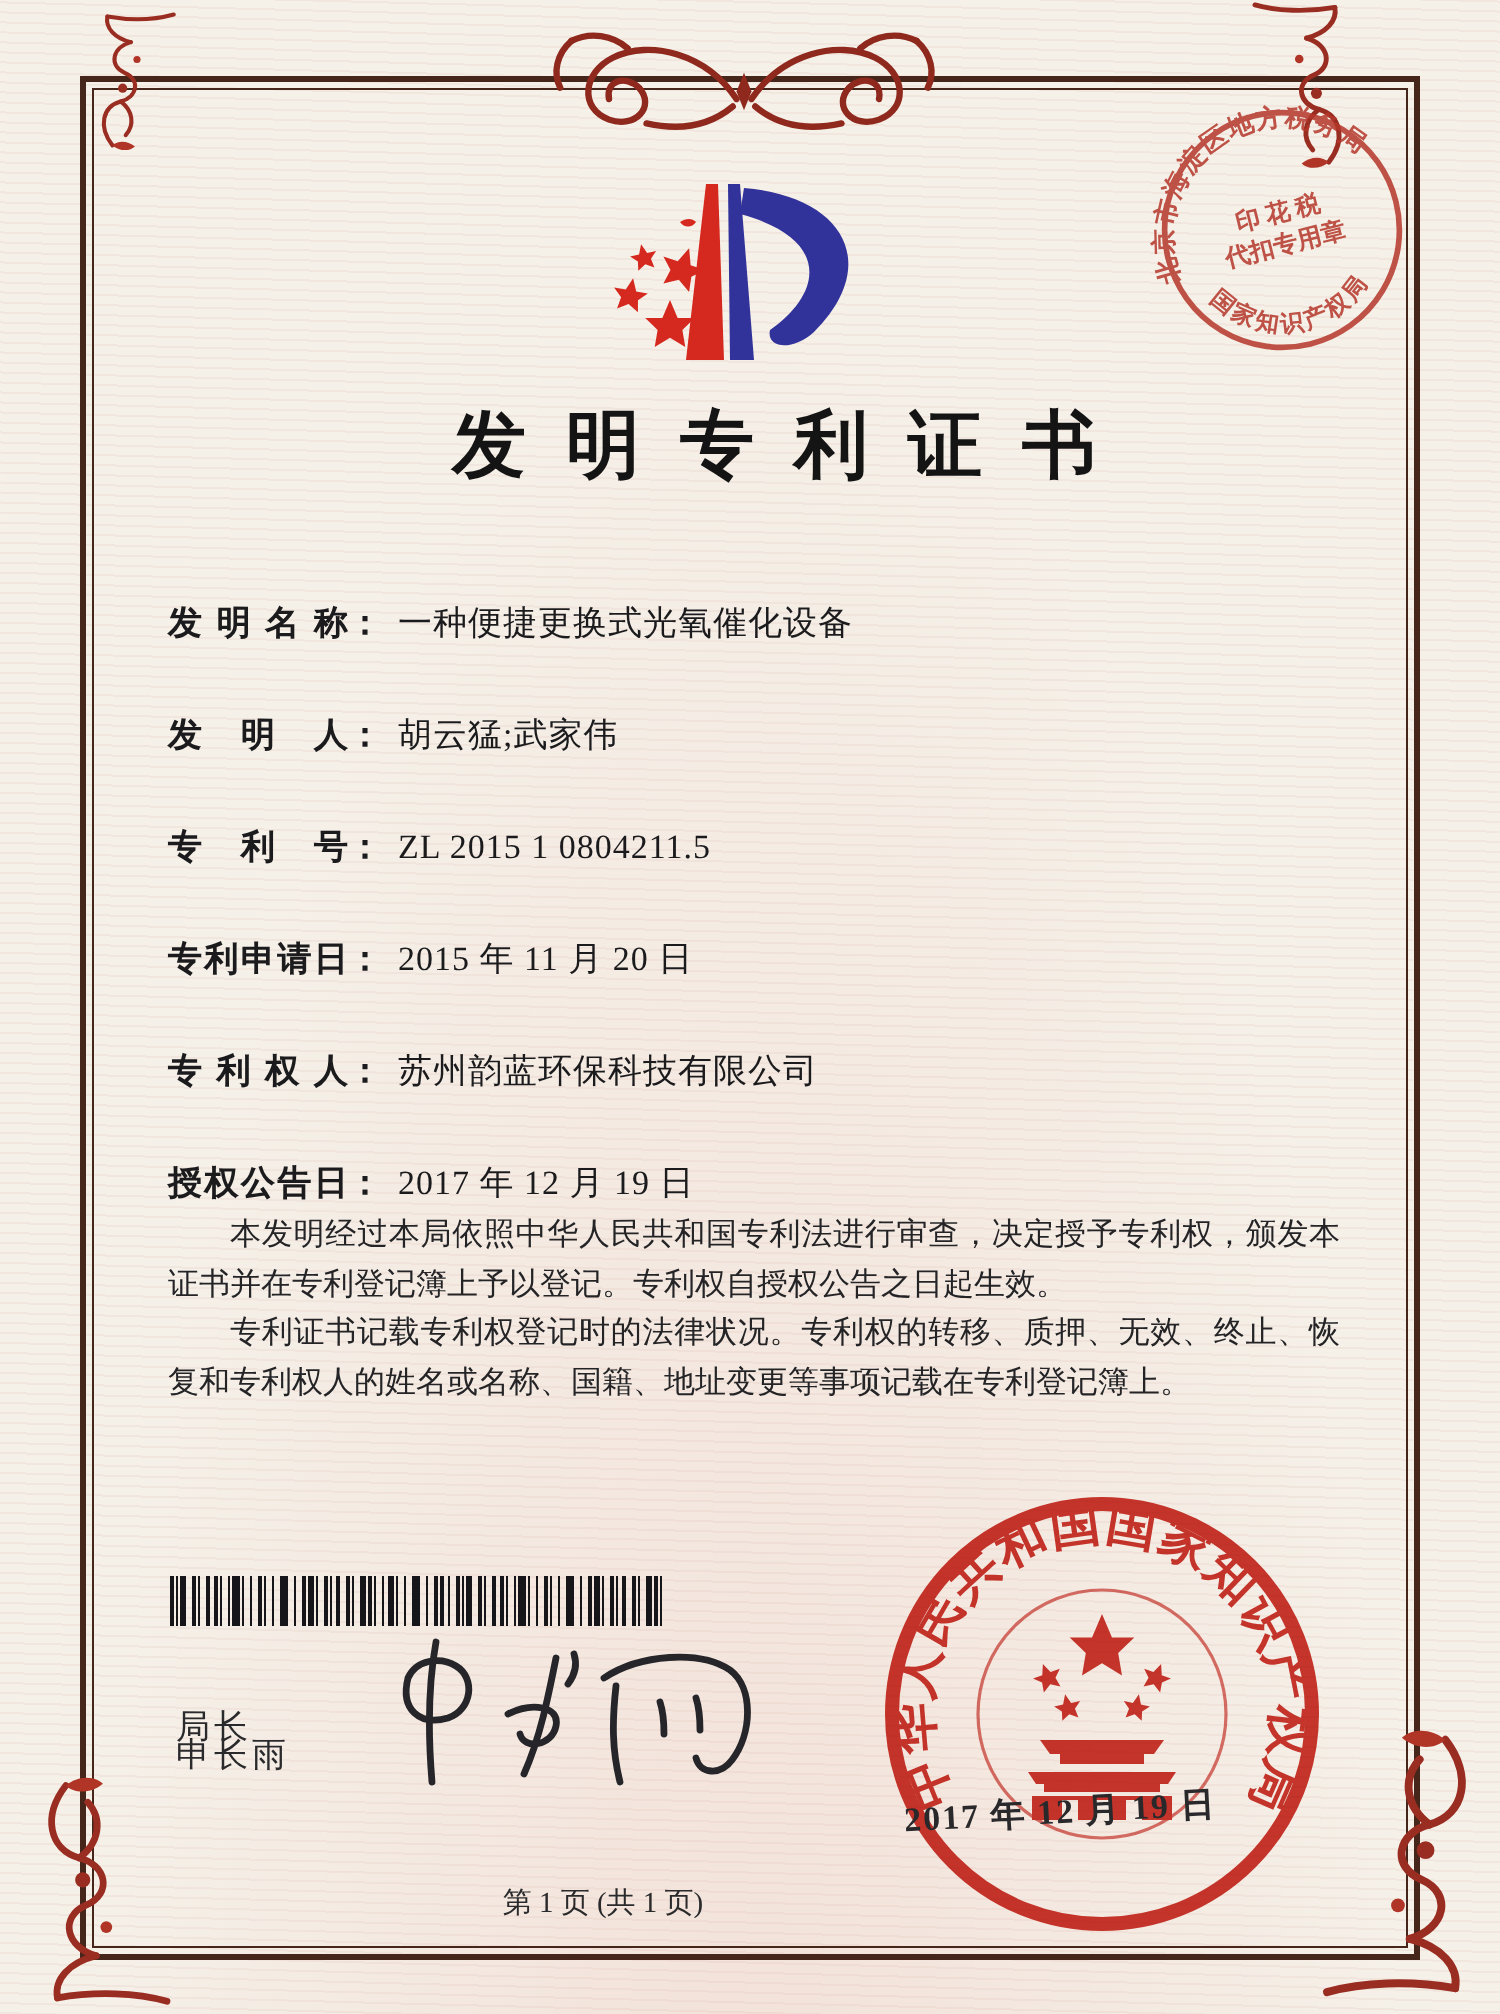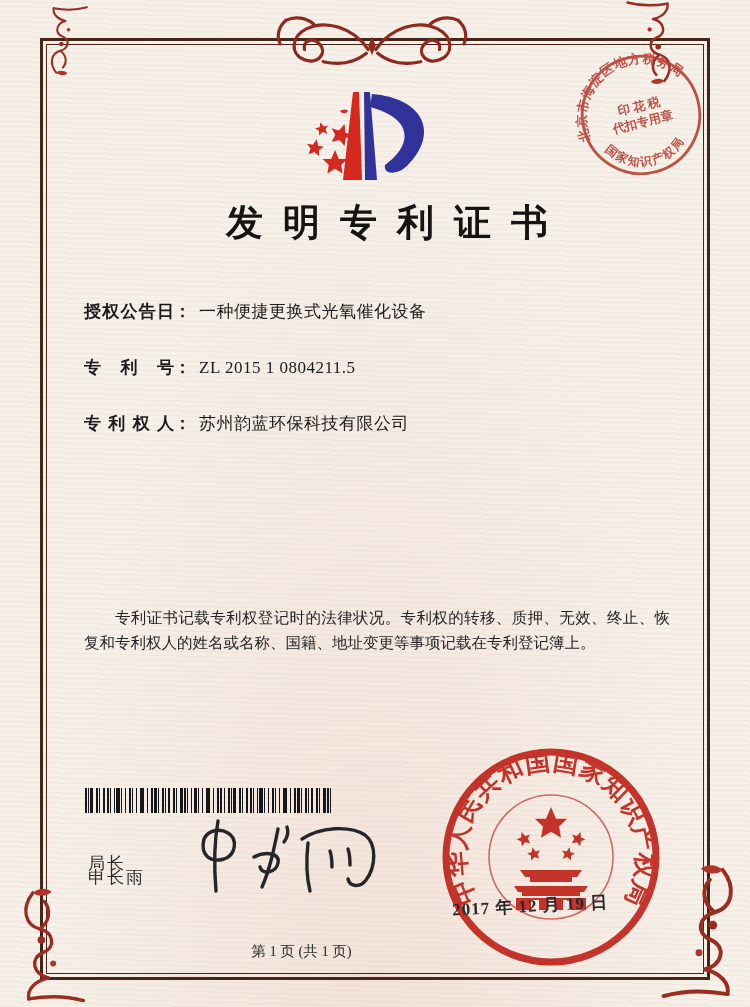--- a/index.html
+++ b/index.html
@@ -120,31 +120,41 @@
     <g fill="var(--logo-blue,#32329b)">
       <path d="M79,6 L85,6 L92,94 L80,94 Z"></path>
       <path d="M87,8 C137,12 156,46 122,80 C111,90 98,88 100,79 C127,60 130,33 85,21 Z"></path>
     </g>
   </svg>
 
   <div class="abs title">发明专利证书</div>
 
   <div class="abs fields">
     <div class="field-row">
-      <span class="field-label">授权公告日</span><span class="field-colon">：</span><span class="field-value">一种便捷更换式光氧催化设备</span>
+      <span class="field-label">发明名称</span><span class="field-colon">：</span><span class="field-value">一种便捷更换式光氧催化设备</span>
+    </div>
+    <div class="field-row">
+      <span class="field-label">发明人</span><span class="field-colon">：</span><span class="field-value">胡云猛;武家伟</span>
     </div>
     <div class="field-row">
       <span class="field-label">专利号</span><span class="field-colon">：</span><span class="field-value">ZL 2015 1 0804211.5</span>
     </div>
     <div class="field-row">
+      <span class="field-label">专利申请日</span><span class="field-colon">：</span><span class="field-value">2015 年 11 月 20 日</span>
+    </div>
+    <div class="field-row">
       <span class="field-label">专利权人</span><span class="field-colon">：</span><span class="field-value">苏州韵蓝环保科技有限公司</span>
     </div>
+    <div class="field-row">
+      <span class="field-label">授权公告日</span><span class="field-colon">：</span><span class="field-value">2017 年 12 月 19 日</span>
+    </div>
   </div>
 
   <div class="abs paragraphs">
+    <p>本发明经过本局依照中华人民共和国专利法进行审查，决定授予专利权，颁发本证书并在专利登记簿上予以登记。专利权自授权公告之日起生效。</p>
     <p>专利证书记载专利权登记时的法律状况。专利权的转移、质押、无效、终止、恢复和专利权人的姓名或名称、国籍、地址变更等事项记载在专利登记簿上。</p>
   </div>
 
   <div class="abs barcode"></div>
 
   <div class="abs officer-title">局长</div>
   <div class="abs officer-name">申长雨</div>
 
   <svg class="abs signature" viewBox="0 0 210 90">
     <g stroke="#26262a" stroke-width="3.4" fill="none" stroke-linecap="round">

